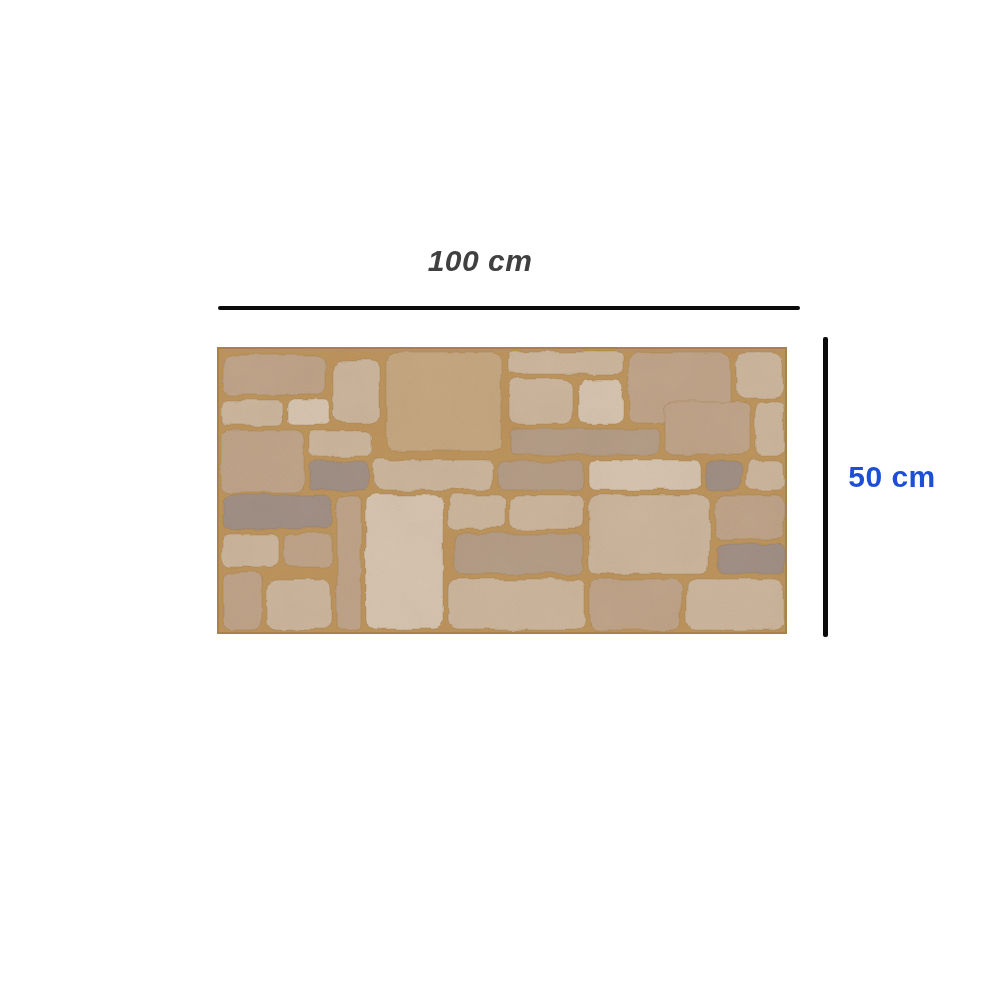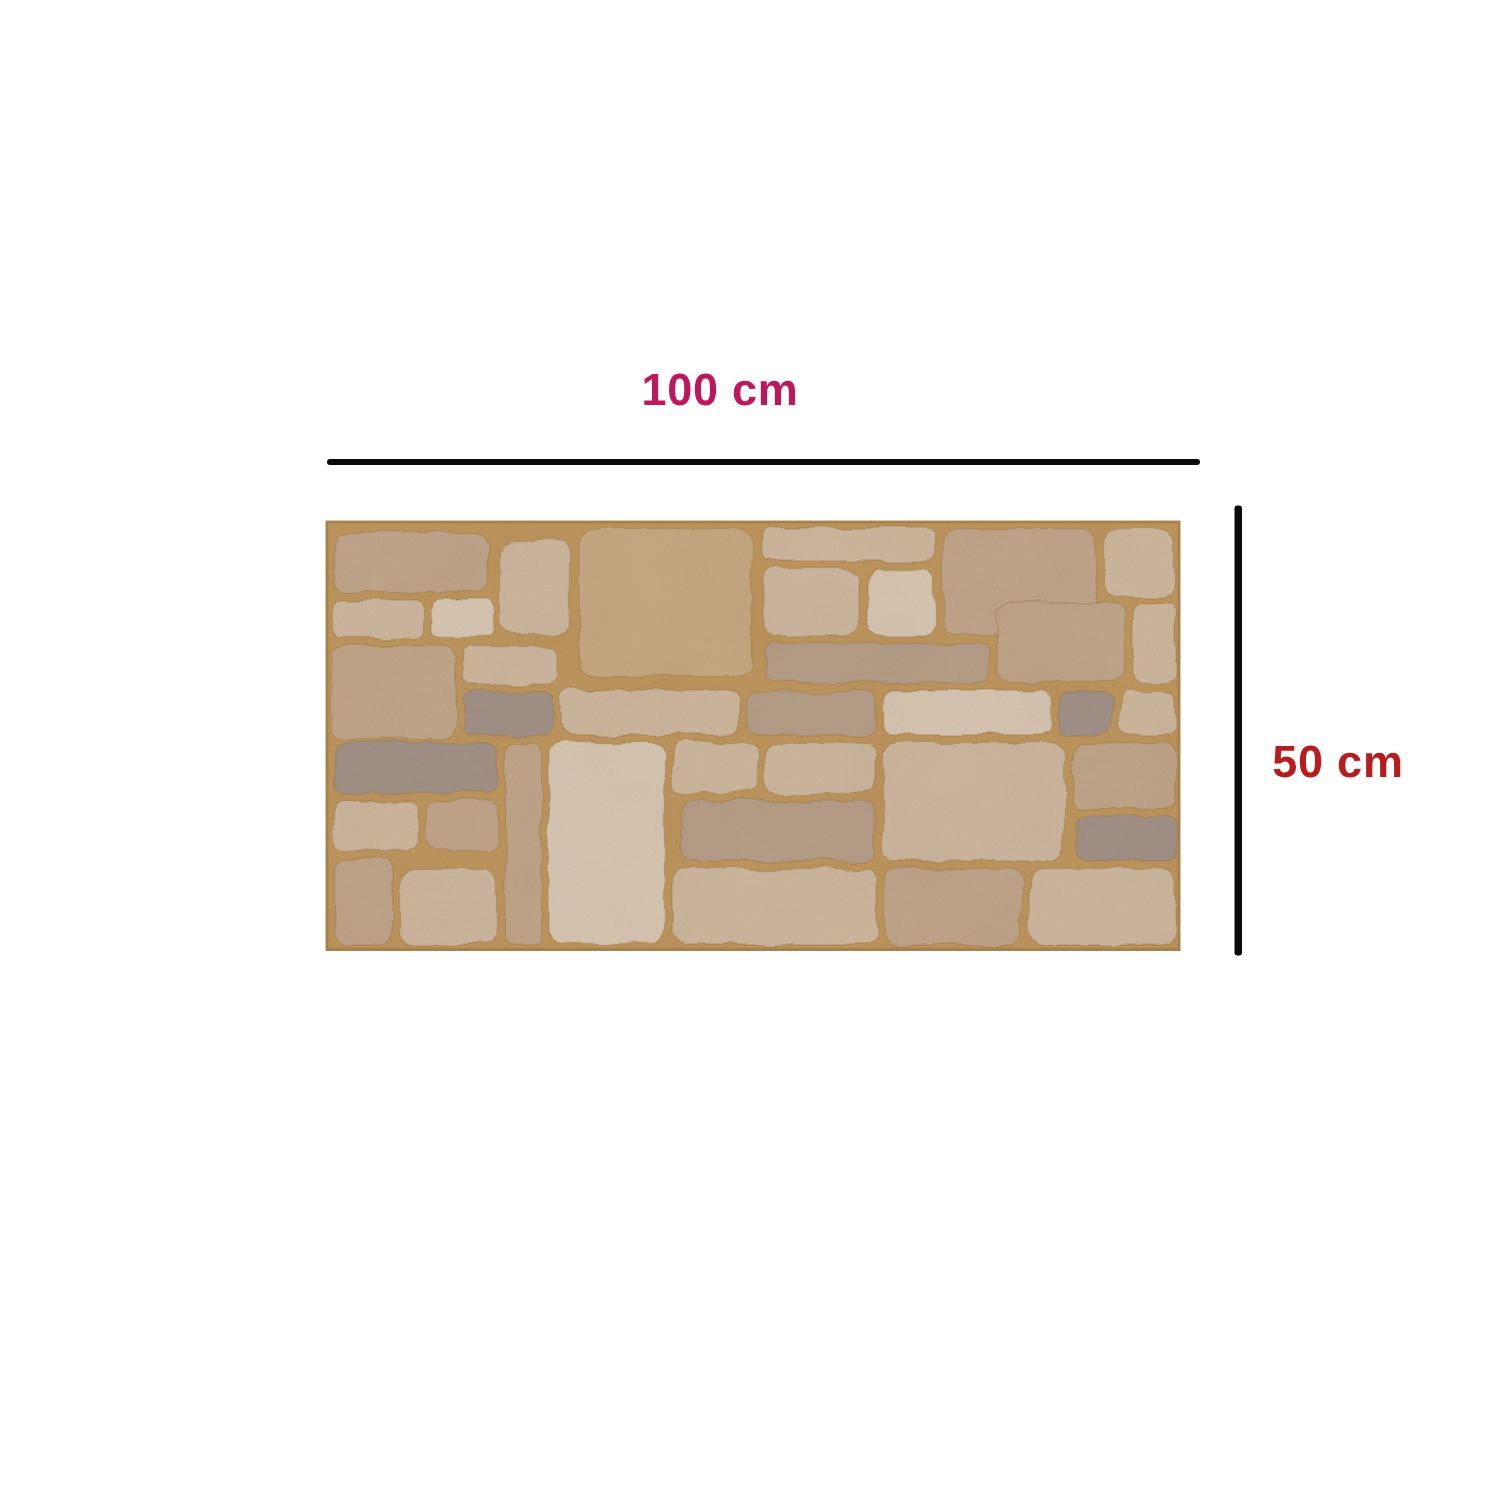--- a/index.html
+++ b/index.html
@@ -46,27 +46,27 @@
     left: 217px; top: 347px;
     width: 570px; height: 287px;
   }
   .panel-wrap svg { display: block; width: 100%; height: 100%; }
 </style>
 </head>
 <body>
 
 <div class="canvas">
 
-  <div class="dim-label dim-label-width" style="color: #be185d;">100 cm</div>
+  <div class="dim-label dim-label-width" style="color: #404040; font-style: italic;">100 cm</div>
 
   <div class="dim-line-h" style="background: rgb(11, 11, 11);"></div>
 
   <div class="dim-line-v" style="background: rgb(11, 11, 11);"></div>
 
-  <div class="dim-label dim-label-height" style="color: #b91c1c; margin-top: 32px;">50 cm</div>
+  <div class="dim-label dim-label-height" style="color: #1d4ed8;">50 cm</div>
 
   <div class="panel-wrap">
     <svg id="panel-svg" viewBox="0 0 570 287" xmlns="http://www.w3.org/2000/svg">
       <defs>
         <filter id="rough" x="-5%" y="-5%" width="110%" height="110%">
           <feTurbulence type="fractalNoise" baseFrequency="0.035" numOctaves="3" seed="7" result="t"></feTurbulence>
           <feDisplacementMap in="SourceGraphic" in2="t" scale="7" xChannelSelector="R" yChannelSelector="G"></feDisplacementMap>
         </filter>
         <filter id="grain" x="0" y="0" width="100%" height="100%">
           <feTurbulence type="fractalNoise" baseFrequency="0.85" numOctaves="2" seed="11" result="n"></feTurbulence>

